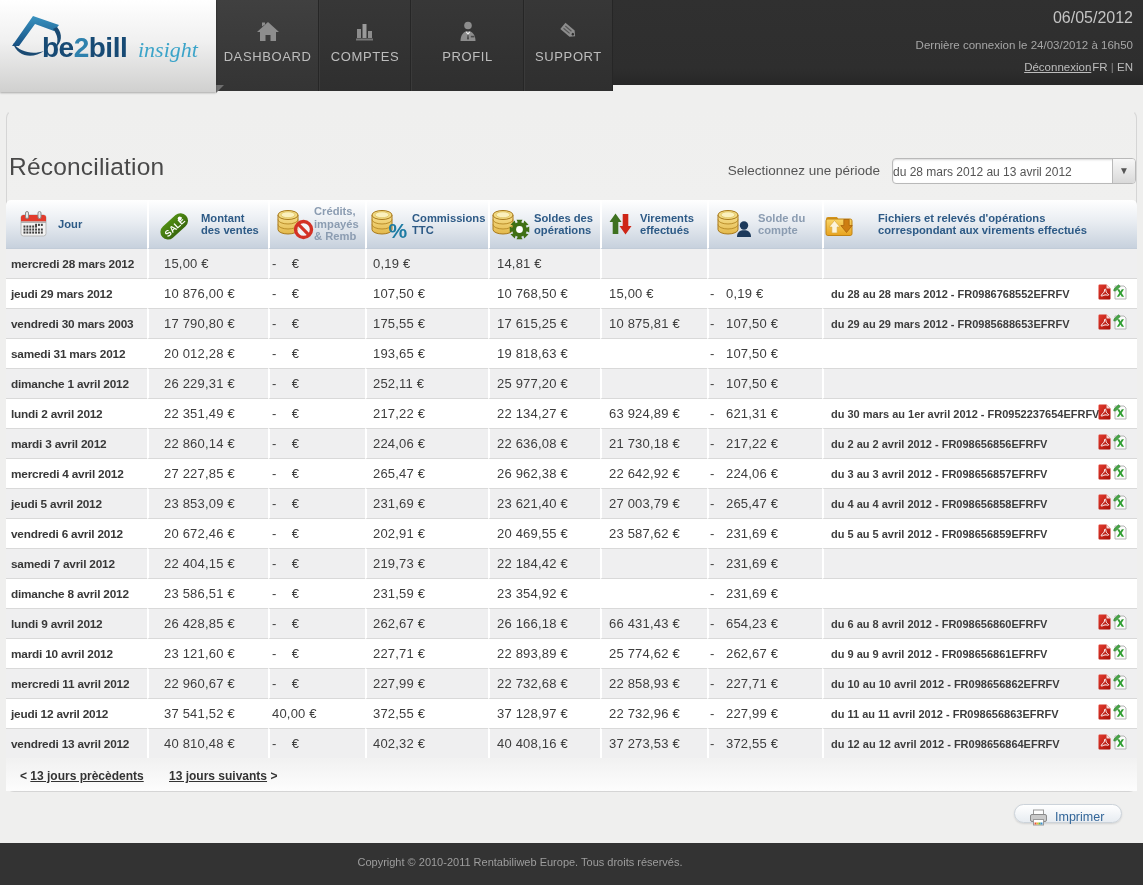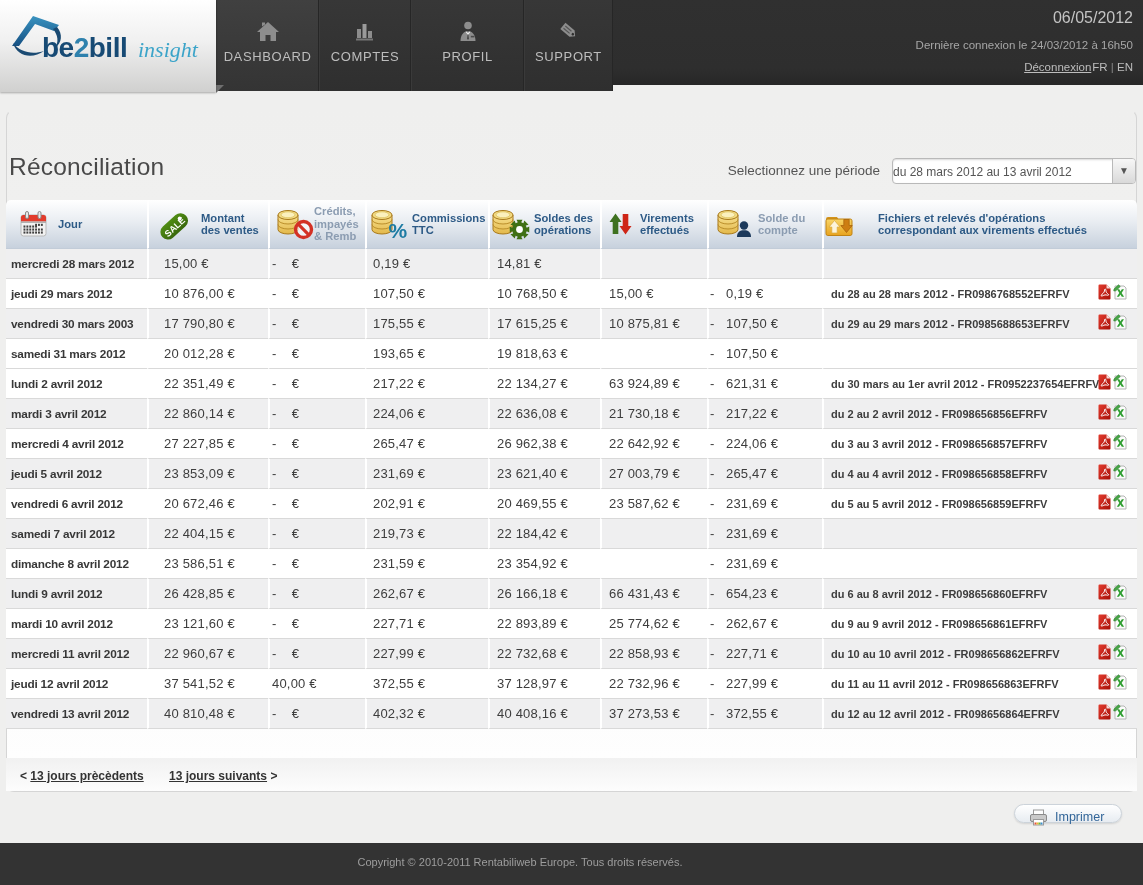--- a/index.html
+++ b/index.html
@@ -368,20 +368,30 @@
       <tr class="w">
         <td>samedi 31 mars 2012</td>
         <td>20 012,28 €</td>
         <td>-&nbsp;&nbsp;&nbsp;&nbsp;€</td>
         <td>193,65 €</td>
         <td>19 818,63 €</td>
         <td></td>
         <td class="sol"><i>-</i>107,50 €</td>
         <td class="fich"></td>
       </tr>
+      <tr class="g">
+        <td>dimanche 1 avril 2012</td>
+        <td>26 229,31 €</td>
+        <td>-&nbsp;&nbsp;&nbsp;&nbsp;€</td>
+        <td>252,11 €</td>
+        <td>25 977,20 €</td>
+        <td></td>
+        <td class="sol"><i>-</i>107,50 €</td>
+        <td class="fich"></td>
+      </tr>
       <tr class="w">
         <td>lundi 2 avril 2012</td>
         <td>22 351,49 €</td>
         <td>-&nbsp;&nbsp;&nbsp;&nbsp;€</td>
         <td>217,22 €</td>
         <td>22 134,27 €</td>
         <td>63 924,89 €</td>
         <td class="sol"><i>-</i>621,31 €</td>
         <td class="fich">du 30 mars au 1er avril 2012 - FR0952237654EFRFV<span class="fic"><svg width="13" height="16" viewBox="0 0 13 16" style="vertical-align:top">
               <defs>

